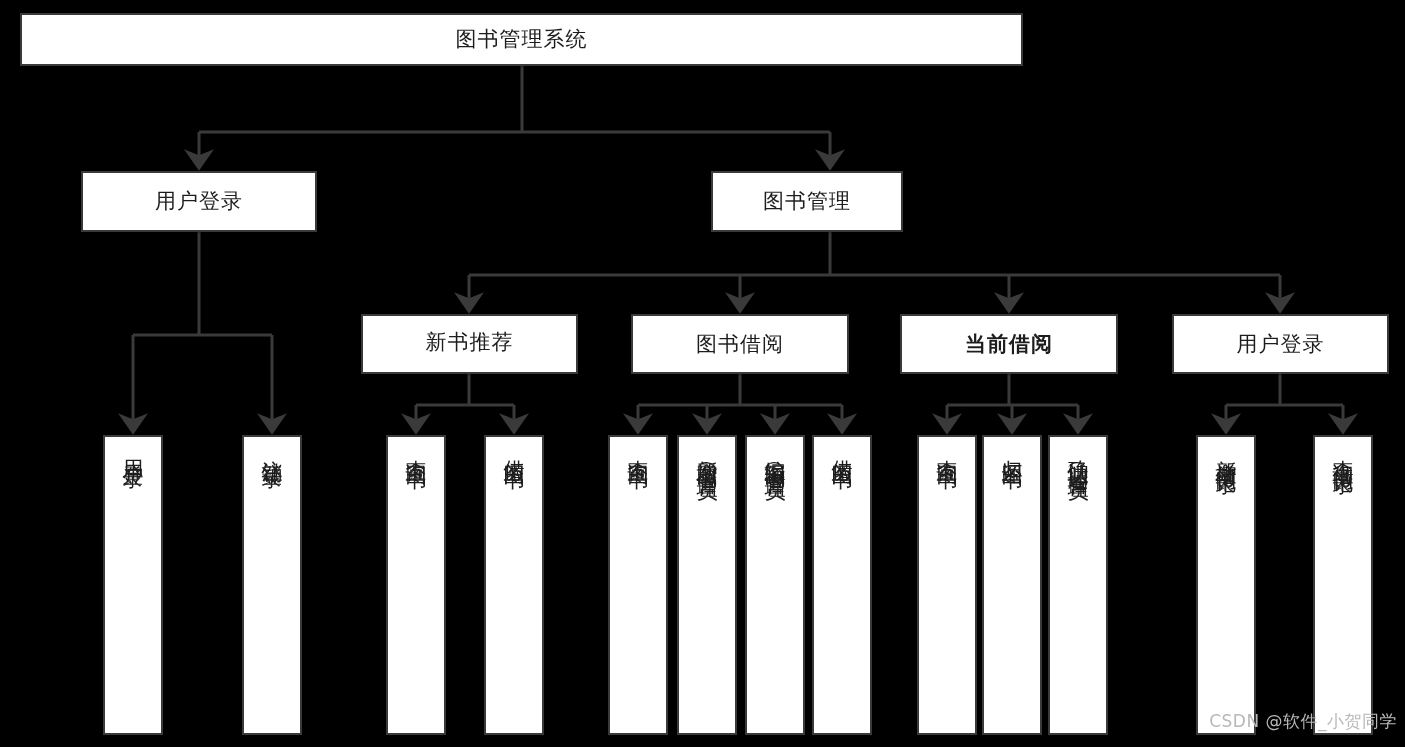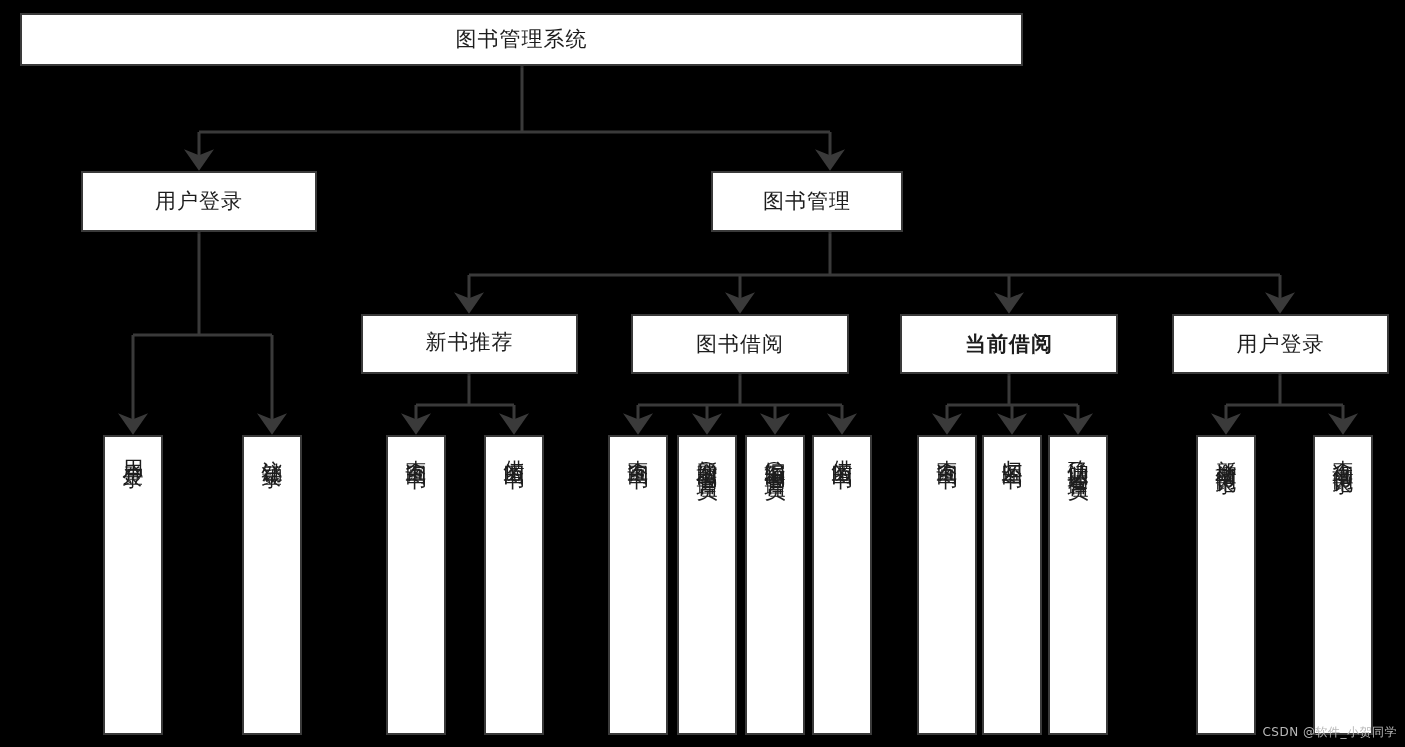--- a/index.html
+++ b/index.html
@@ -49,22 +49,22 @@
   .node.vertical .node-label {
     writing-mode: vertical-rl;
     text-orientation: upright;
     letter-spacing: 3px;
     font-size: 21px;
     white-space: nowrap;
   }
   .watermark {
     position: absolute;
     right: 8px;
-    bottom: 6px;
-    font-size: 12px;
+    bottom: 14px;
+    font-size: 17px;
     color: #b8b8b8;
     letter-spacing: 0.5px;
     white-space: nowrap;
   }
 </style>
 </head>
 <body>
 
 <div id="canvas">
 

